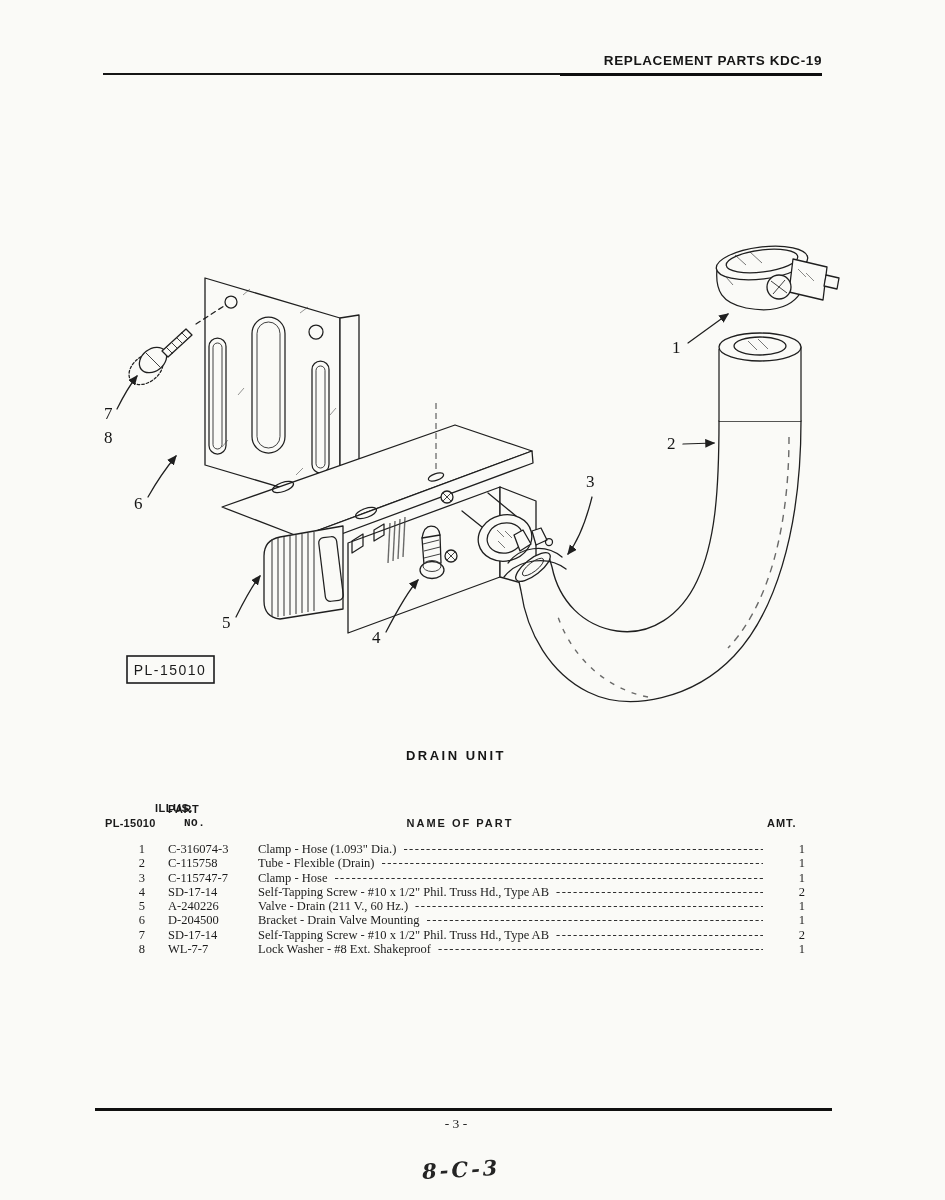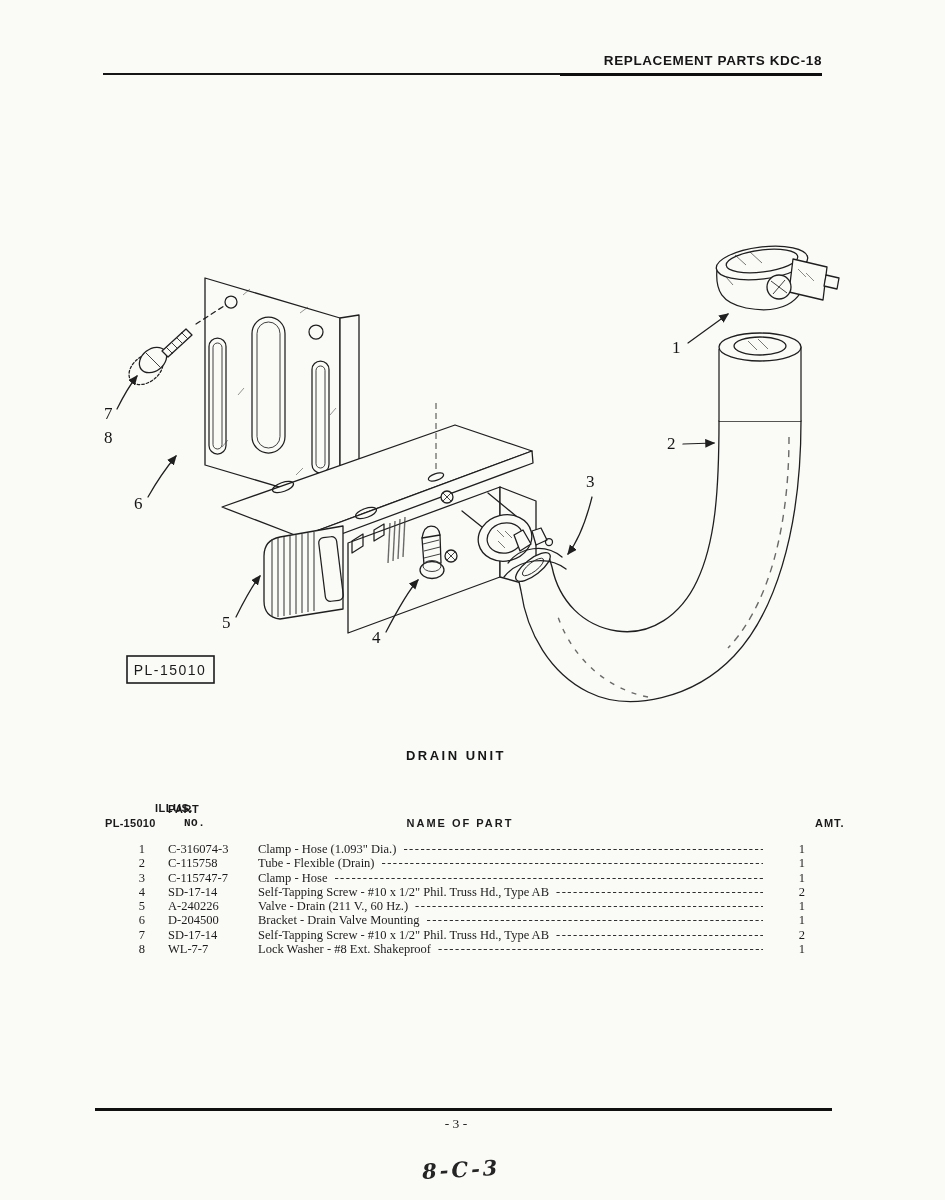--- a/index.html
+++ b/index.html
@@ -32,21 +32,21 @@
   }
   
   .table{position:absolute;left:105px;top:800px;width:700px;font-size:12.5px;}
   .t-head{position:relative;height:38px;
     font-family:"Liberation Sans",sans-serif;font-weight:bold;font-size:11px;color:#1a1a1a;}
   .th-illus1{position:absolute;left:2px;top:2px;letter-spacing:0.5px;padding-left:48px;}
   .th-part1{position:absolute;left:63px;top:3px;letter-spacing:0.5px;text-align:center;}
   .th-illus2{position:absolute;left:0;top:17px;letter-spacing:0.3px;}
   .th-part2{position:absolute;left:79px;top:17px;letter-spacing:0.5px;font-family:Liberation Mono, monospace;}
   .th-name{position:absolute;left:205px;top:17px;width:300px;text-align:center;letter-spacing:2px;}
-  .th-amt{position:absolute;left:662px;top:17px;letter-spacing:1px;margin-left:48px;}
+  .th-amt{position:absolute;left:662px;top:17px;letter-spacing:1px;}
   .t-body{margin-top:4px;}
   .row{display:flex;line-height:14.3px;height:14.3px;white-space:nowrap;}
   .c-illus{width:40px;text-align:right;}
   .c-part{width:113px;padding-left:23px;box-sizing:border-box;}
   .c-name{flex:1;display:flex;min-width:0;}
   .c-name .nm{padding-right:7px;}
   .c-name .dash{flex:1;overflow:hidden;letter-spacing:1.5px;color:#222;}
   .c-amt{width:42px;text-align:right;}
   
   .rule-bottom{position:absolute;top:1108px;left:95px;width:737px;height:3px;background:#101010;}
@@ -55,21 +55,21 @@
     position:absolute;top:1157px;left:422px;
     font-family:"DejaVu Serif",serif;font-style:italic;font-weight:bold;
     font-size:21px;letter-spacing:3px;color:#242424;transform:rotate(-3deg);
   }
 </style>
 </head>
 <body>
 
 <div class="page">
 
-  <div class="hdr-title">REPLACEMENT PARTS KDC-18</div>
+  <div class="hdr-title">REPLACEMENT PARTS KDC-19</div>
   <div class="rule-top"></div>
   <div class="rule-top-heavy"></div>
 
   <svg class="illus" width="945" height="500" viewBox="0 0 945 500">
     <defs>
       <marker id="ah" markerWidth="9" markerHeight="8" refX="7" refY="3.5" orient="auto">
         <path d="M0,0 L8,3.5 L0,7 Z" fill="#1f1f1f"></path>
       </marker>
     </defs>
 

